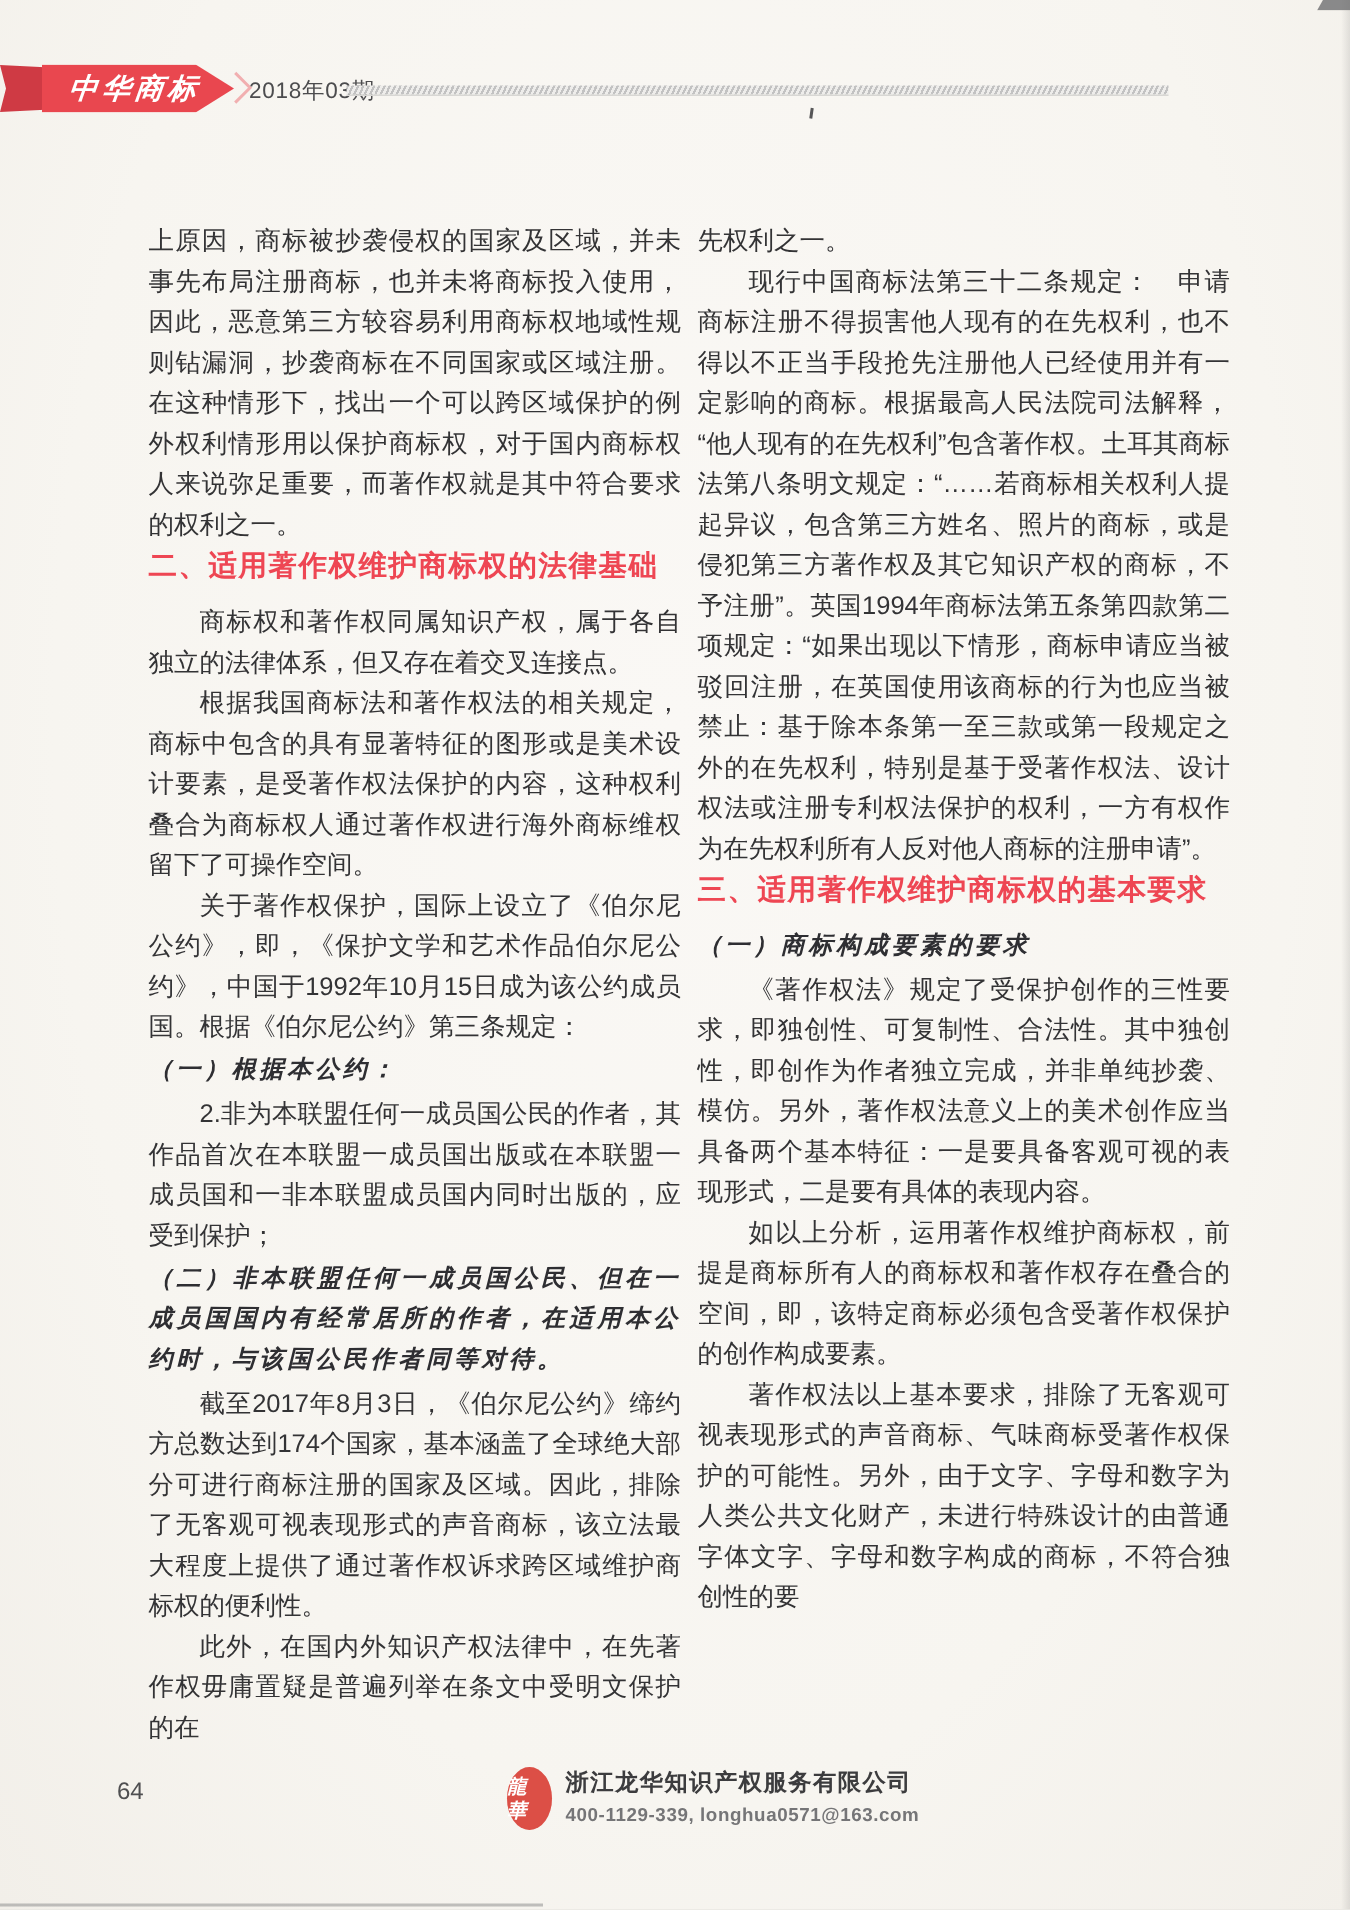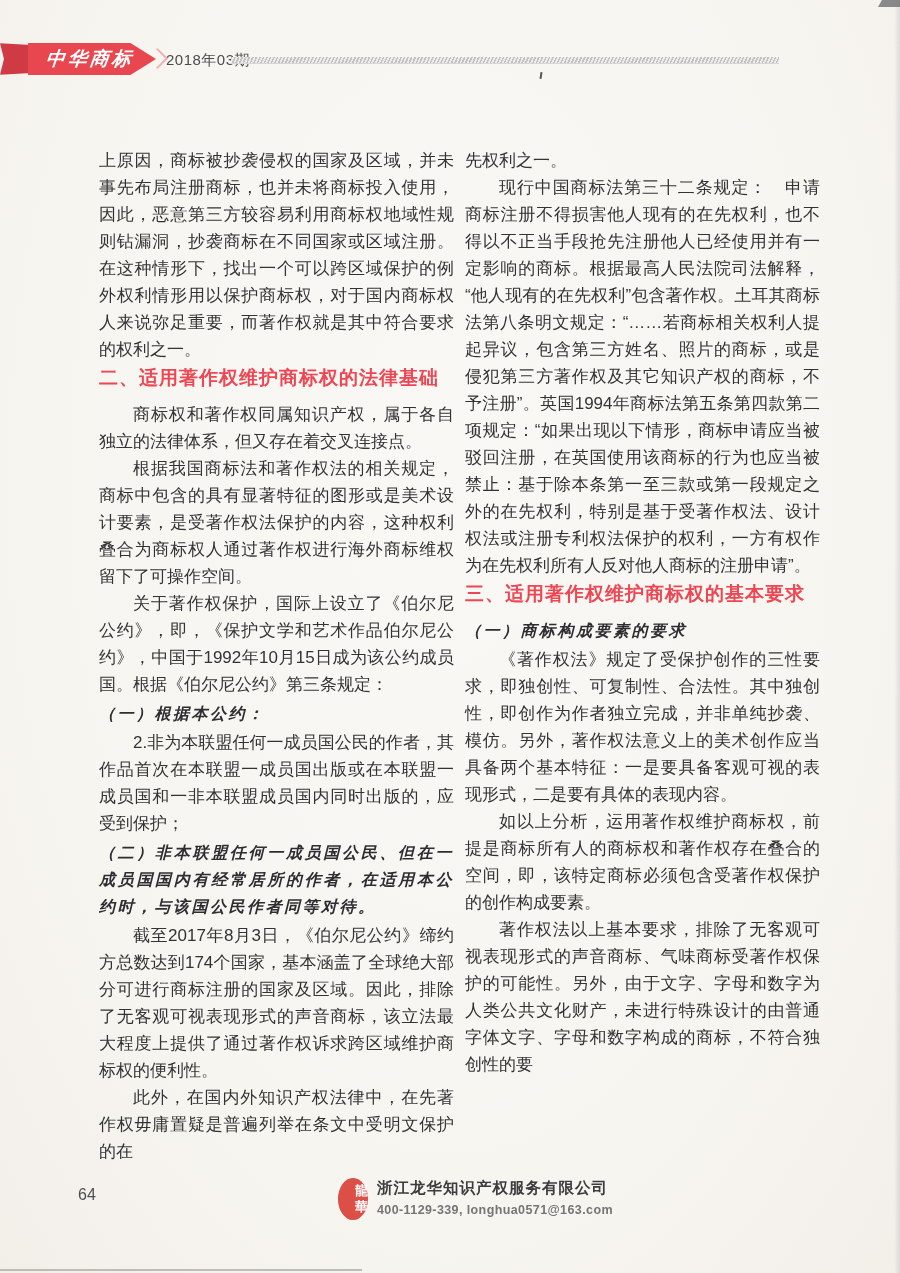--- a/index.html
+++ b/index.html
@@ -51,22 +51,23 @@
   .col p.heading{
     font-size:19px;font-weight:bold;color:#ee4653;letter-spacing:1px;
     margin:1px 0 10px;text-align:left;text-indent:0;
   }
   
   .footer{position:absolute;left:0;top:1178px;width:900px;height:60px;}
   .pagenum{position:absolute;left:78px;top:8px;font-size:16px;color:#4f4f51;}
   .pub{position:absolute;left:338px;top:0;display:flex;gap:9px;align-items:flex-start;}
   .seal{
     width:30px;height:42px;background:#dc4f46;border-radius:50%;
-    display:flex;align-items:center;justify-content:flex-end;flex:0 0 auto;
+    display:flex;align-items:center;justify-content:flex-start;flex:0 0 auto;
     box-shadow:0 0 0 1px rgba(220,79,70,.25) inset;
+    font-style:italic;
   }
   .seal span{
     display:inline-block;width:1em;font-size:13px;line-height:1.2;color:#fff;
     word-break:break-all;text-align:center;font-weight:bold;
     font-family:"Liberation Serif","DejaVu Serif",serif;
   }
   .company{font-size:15.5px;font-weight:bold;color:#3c3c3e;letter-spacing:1px;margin-top:0;}
   .contact{font-size:12.5px;color:#757577;letter-spacing:.4px;margin-top:4px;font-weight:bold;}
   
   .corner-mark{

